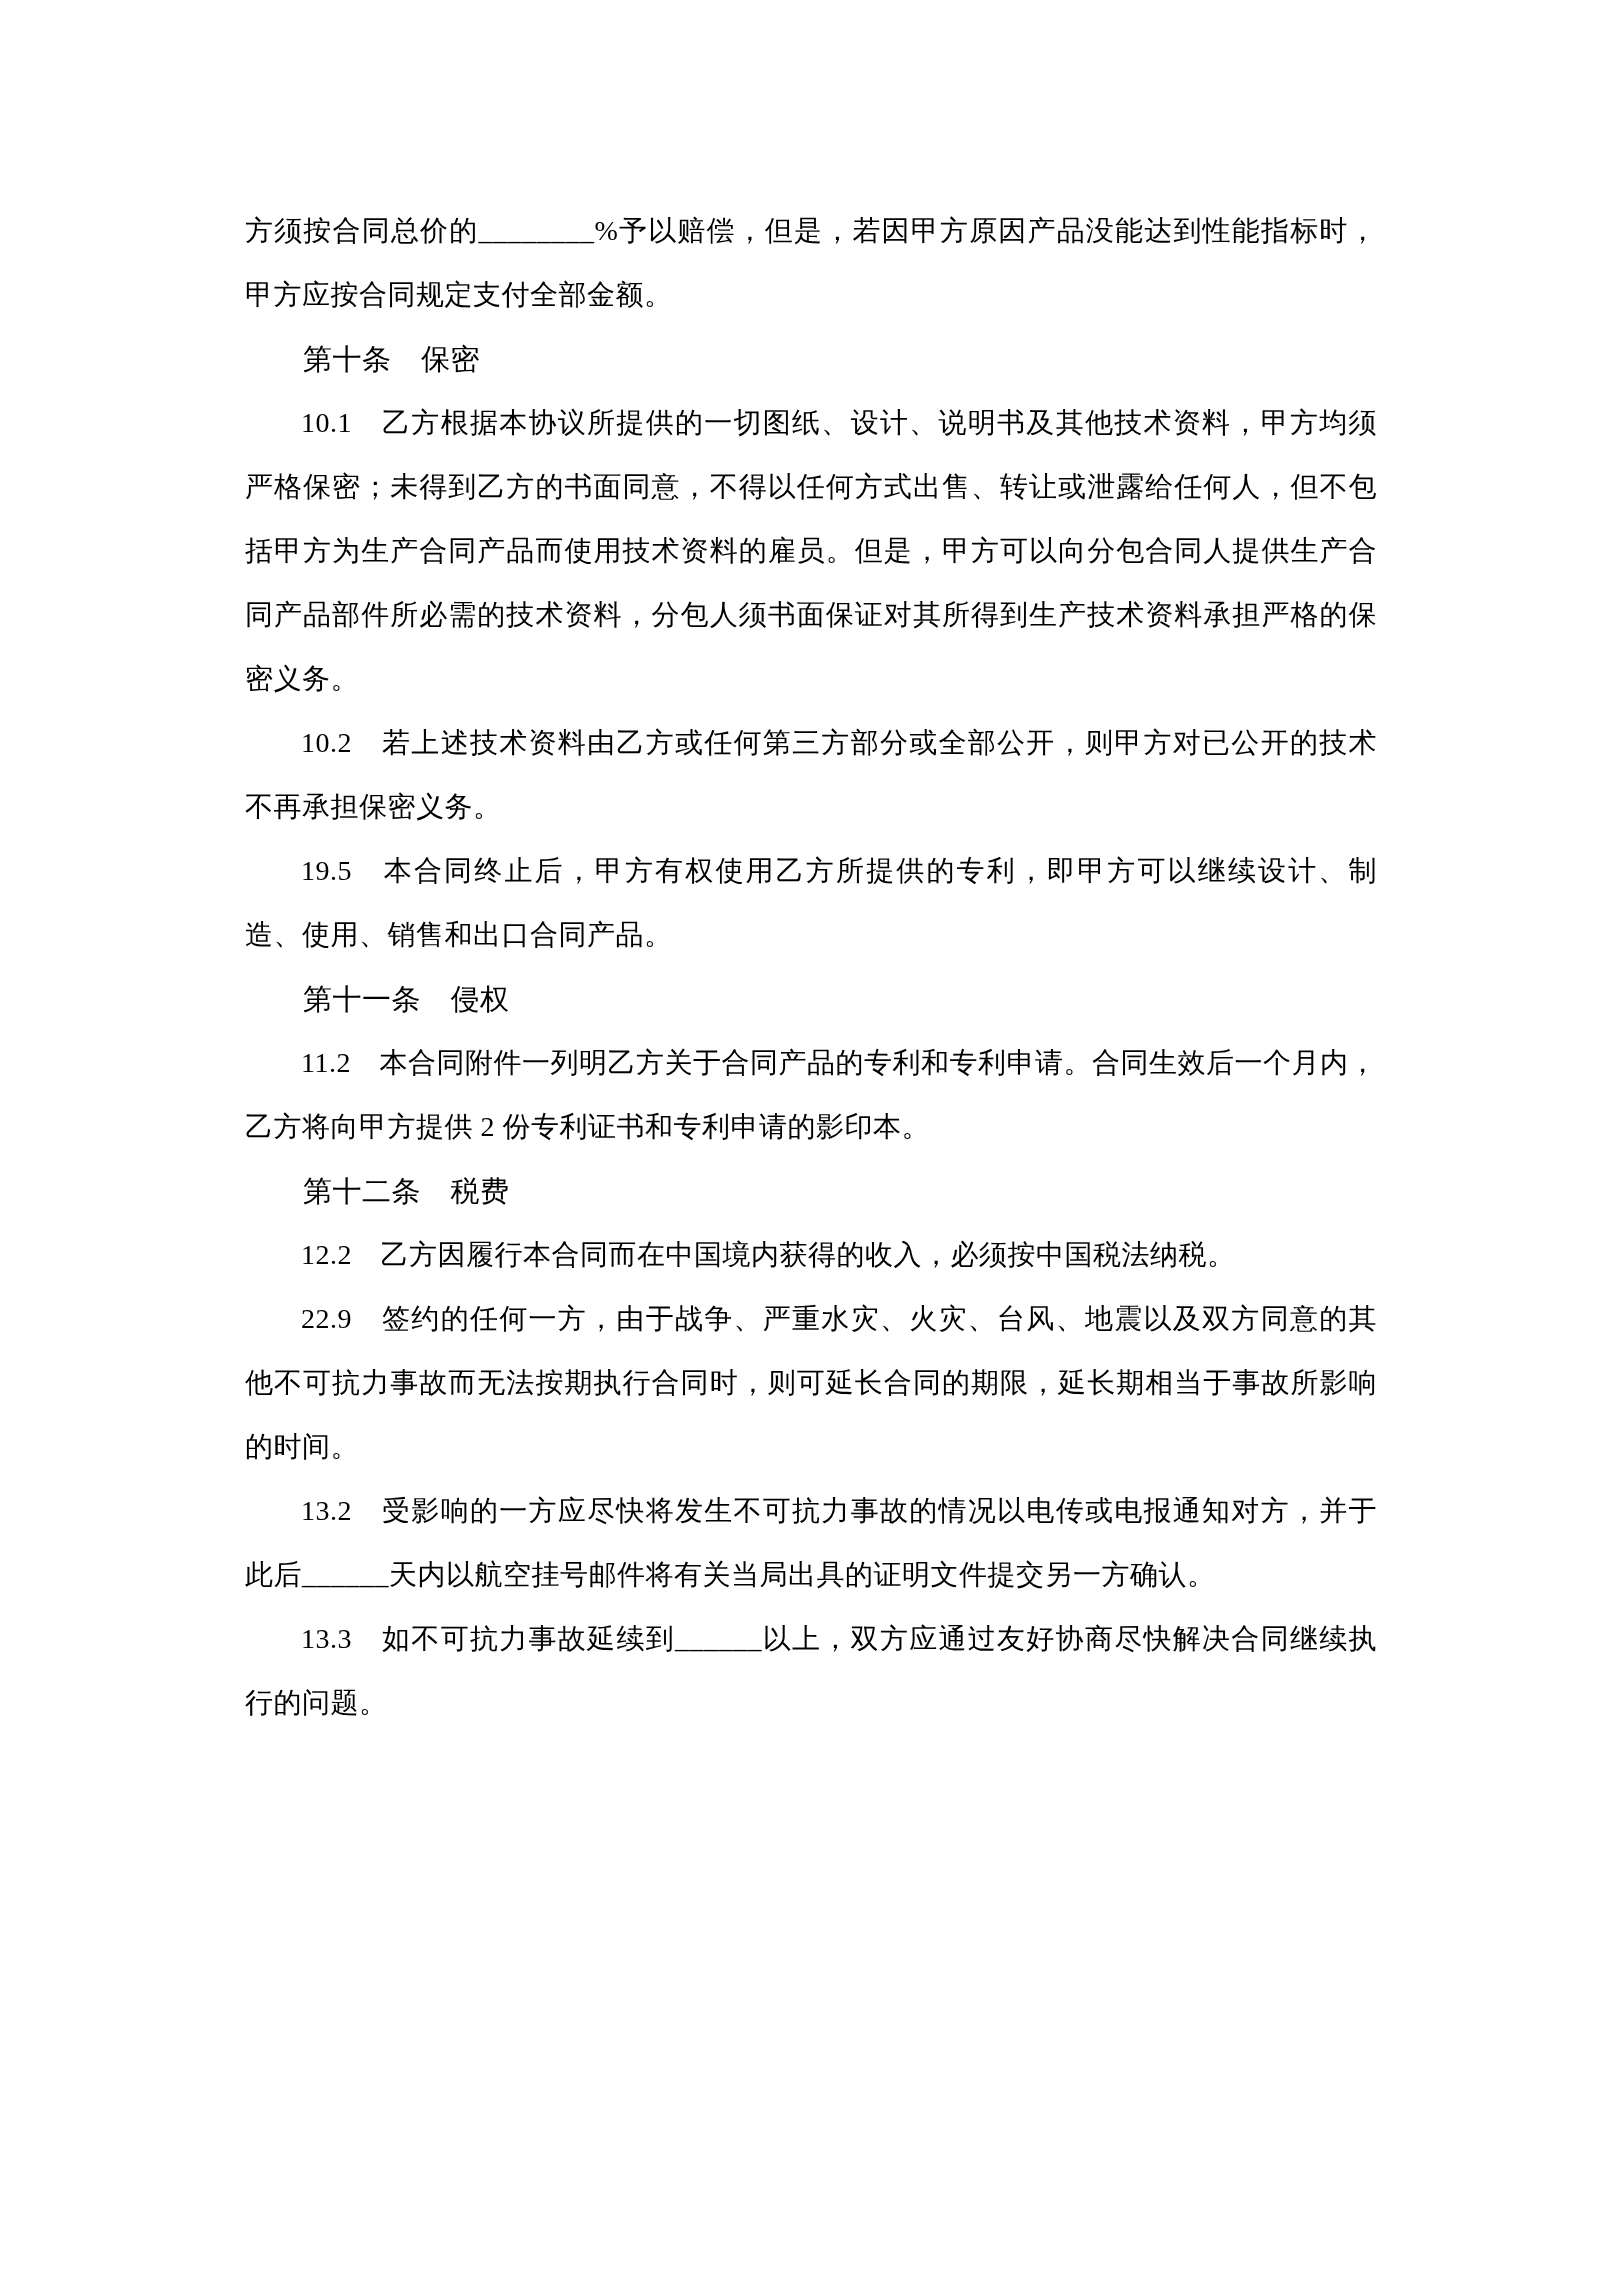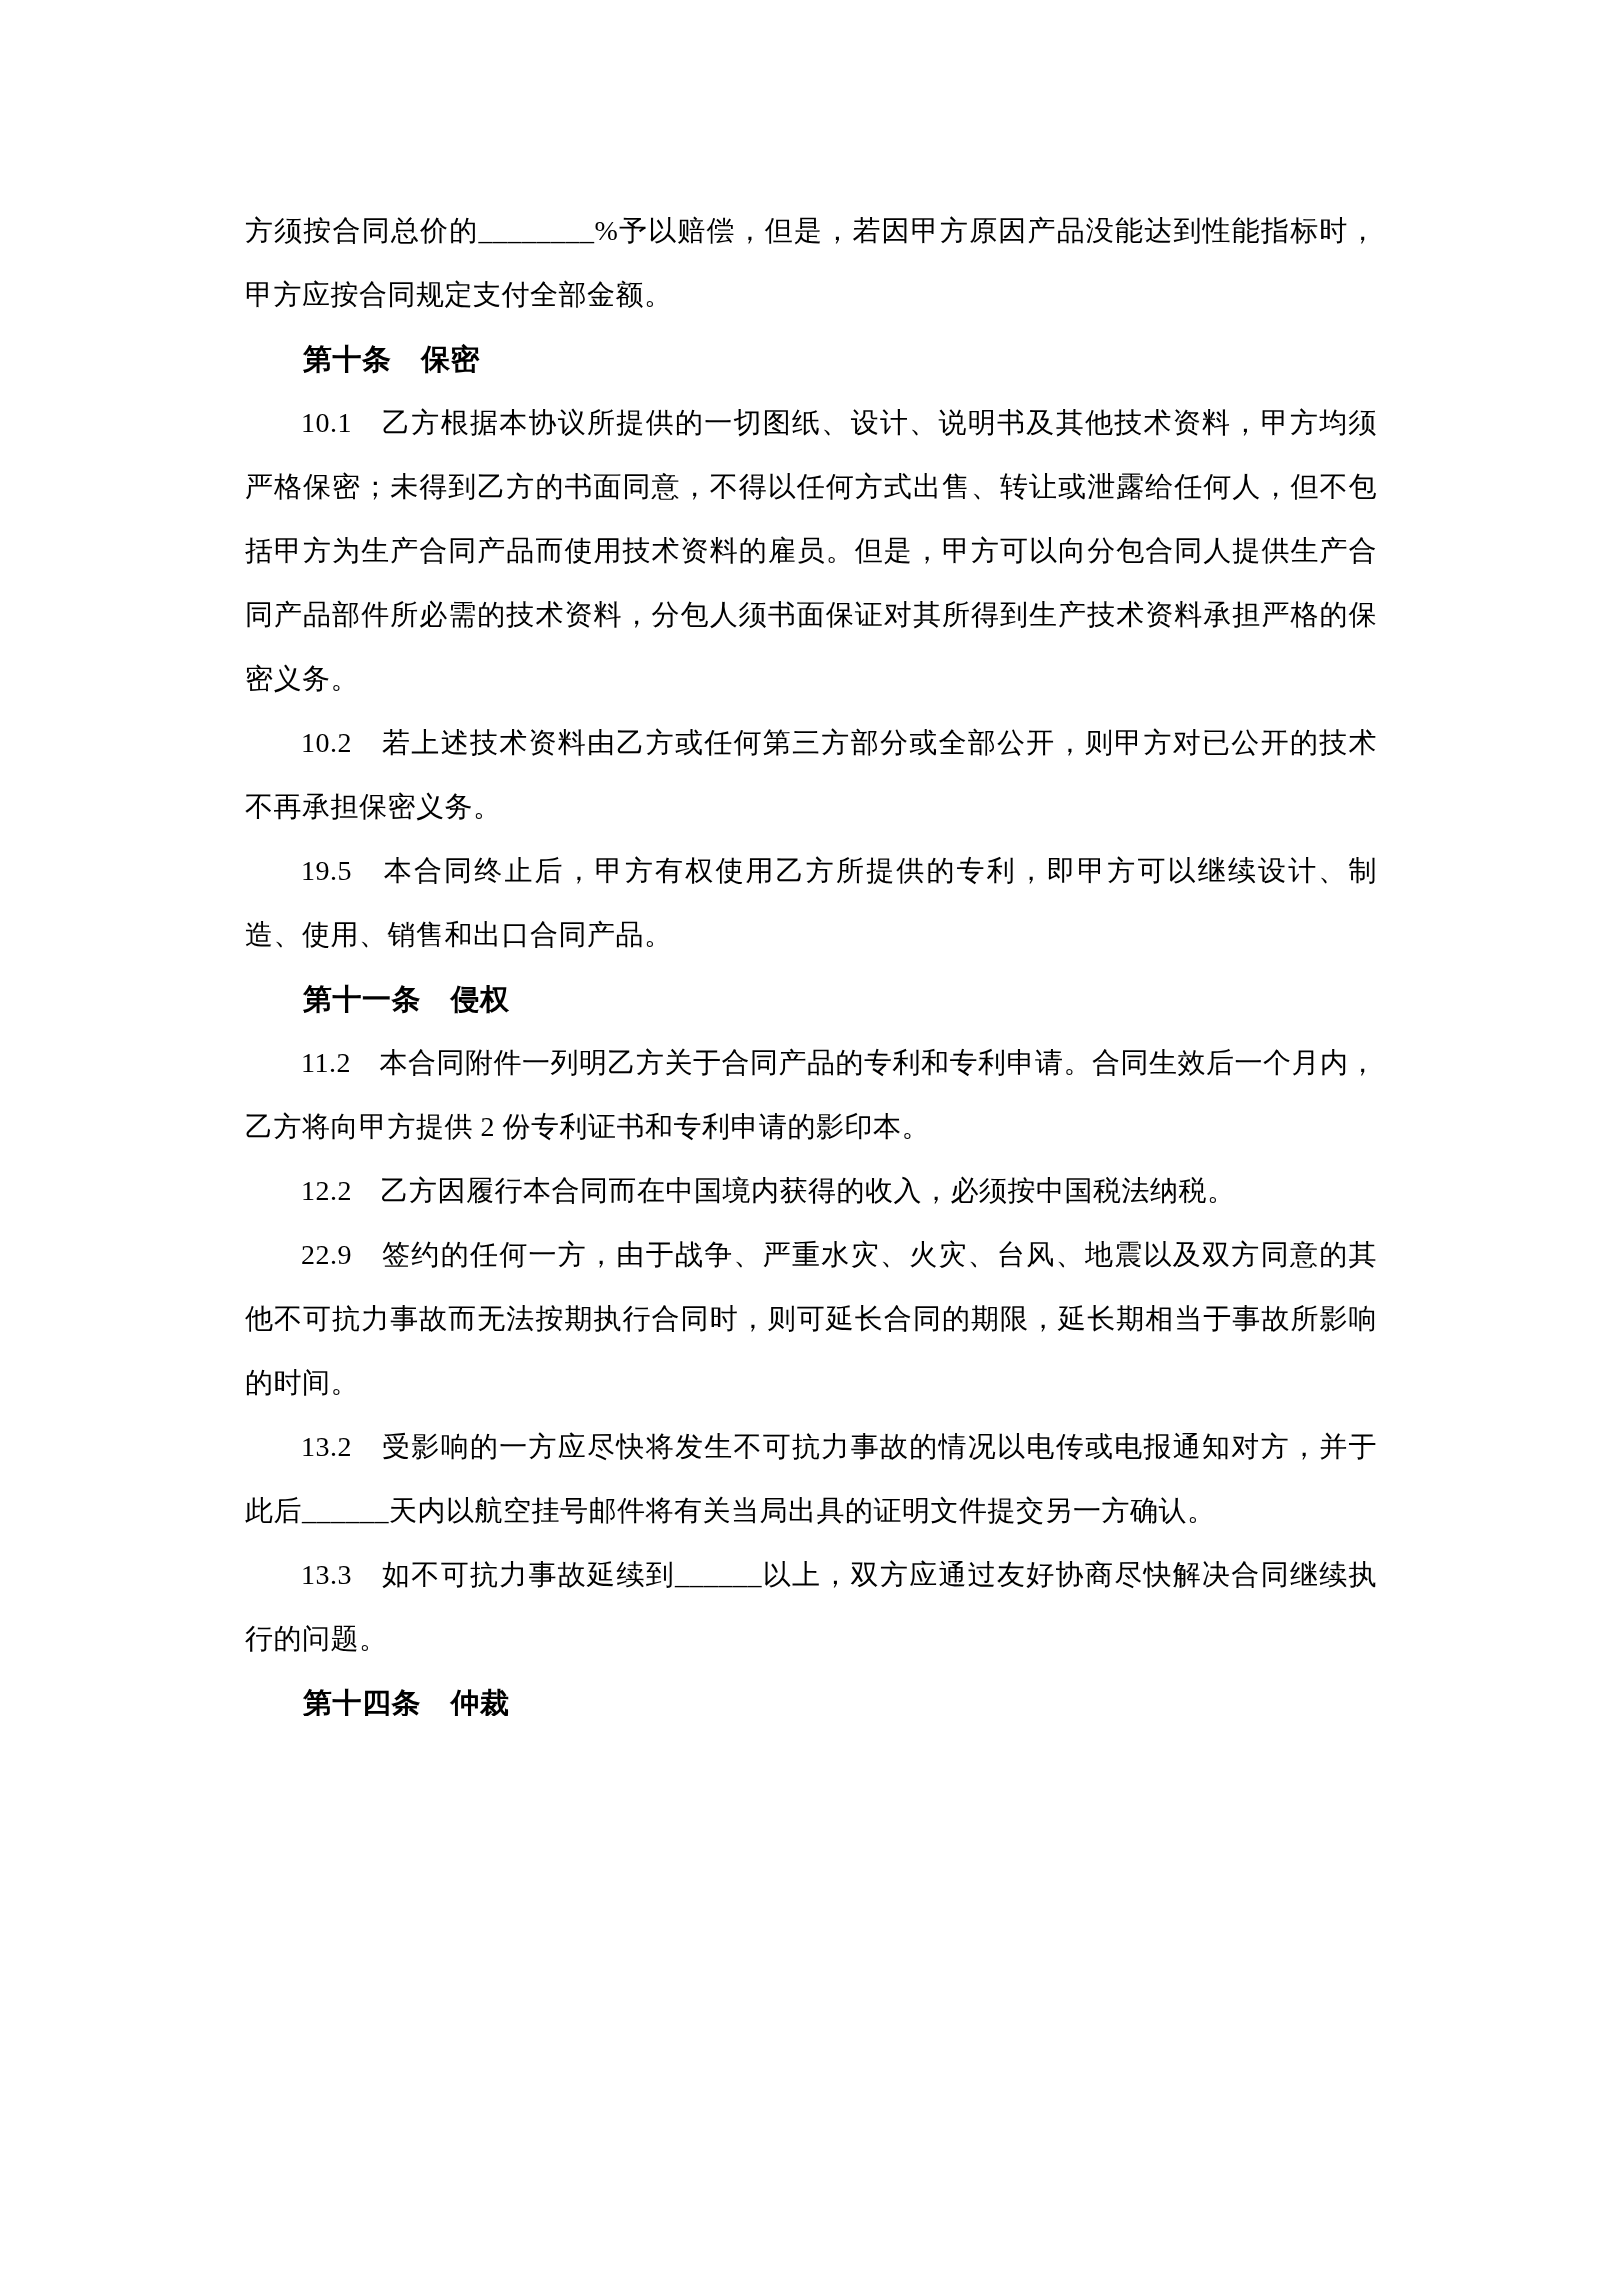--- a/index.html
+++ b/index.html
@@ -29,36 +29,37 @@
   .para {
     margin: 0;
     text-indent: 2em;
   }
   .para.no-indent {
     text-indent: 0;
   }
   .heading {
     margin: 0;
     text-indent: 2em;
-    font-weight: bold;
+    font-weight: normal;
     font-size: 29px;
   }
 </style>
 </head>
 <body>
 
 <div class="page">
   <div class="doc-body">
     <p class="para no-indent">方须按合同总价的________%予以赔偿，但是，若因甲方原因产品没能达到性能指标时，甲方应按合同规定支付全部金额。</p>
     <p class="heading">第十条　保密</p>
     <p class="para">10.1　乙方根据本协议所提供的一切图纸、设计、说明书及其他技术资料，甲方均须严格保密；未得到乙方的书面同意，不得以任何方式出售、转让或泄露给任何人，但不包括甲方为生产合同产品而使用技术资料的雇员。但是，甲方可以向分包合同人提供生产合同产品部件所必需的技术资料，分包人须书面保证对其所得到生产技术资料承担严格的保密义务。</p>
     <p class="para">10.2　若上述技术资料由乙方或任何第三方部分或全部公开，则甲方对已公开的技术不再承担保密义务。</p>
     <p class="para">19.5　本合同终止后，甲方有权使用乙方所提供的专利，即甲方可以继续设计、制造、使用、销售和出口合同产品。</p>
     <p class="heading">第十一条　侵权</p>
     <p class="para">11.2　本合同附件一列明乙方关于合同产品的专利和专利申请。合同生效后一个月内，乙方将向甲方提供 2 份专利证书和专利申请的影印本。</p>
+    <p class="heading">第十二条　税费</p>
     <p class="para">12.2　乙方因履行本合同而在中国境内获得的收入，必须按中国税法纳税。</p>
     <p class="para">22.9　签约的任何一方，由于战争、严重水灾、火灾、台风、地震以及双方同意的其他不可抗力事故而无法按期执行合同时，则可延长合同的期限，延长期相当于事故所影响的时间。</p>
     <p class="para">13.2　受影响的一方应尽快将发生不可抗力事故的情况以电传或电报通知对方，并于此后______天内以航空挂号邮件将有关当局出具的证明文件提交另一方确认。</p>
     <p class="para">13.3　如不可抗力事故延续到______以上，双方应通过友好协商尽快解决合同继续执行的问题。</p>
     <p class="heading">第十四条　仲裁</p>
   </div>
 </div>
 
 
 </body></html>

